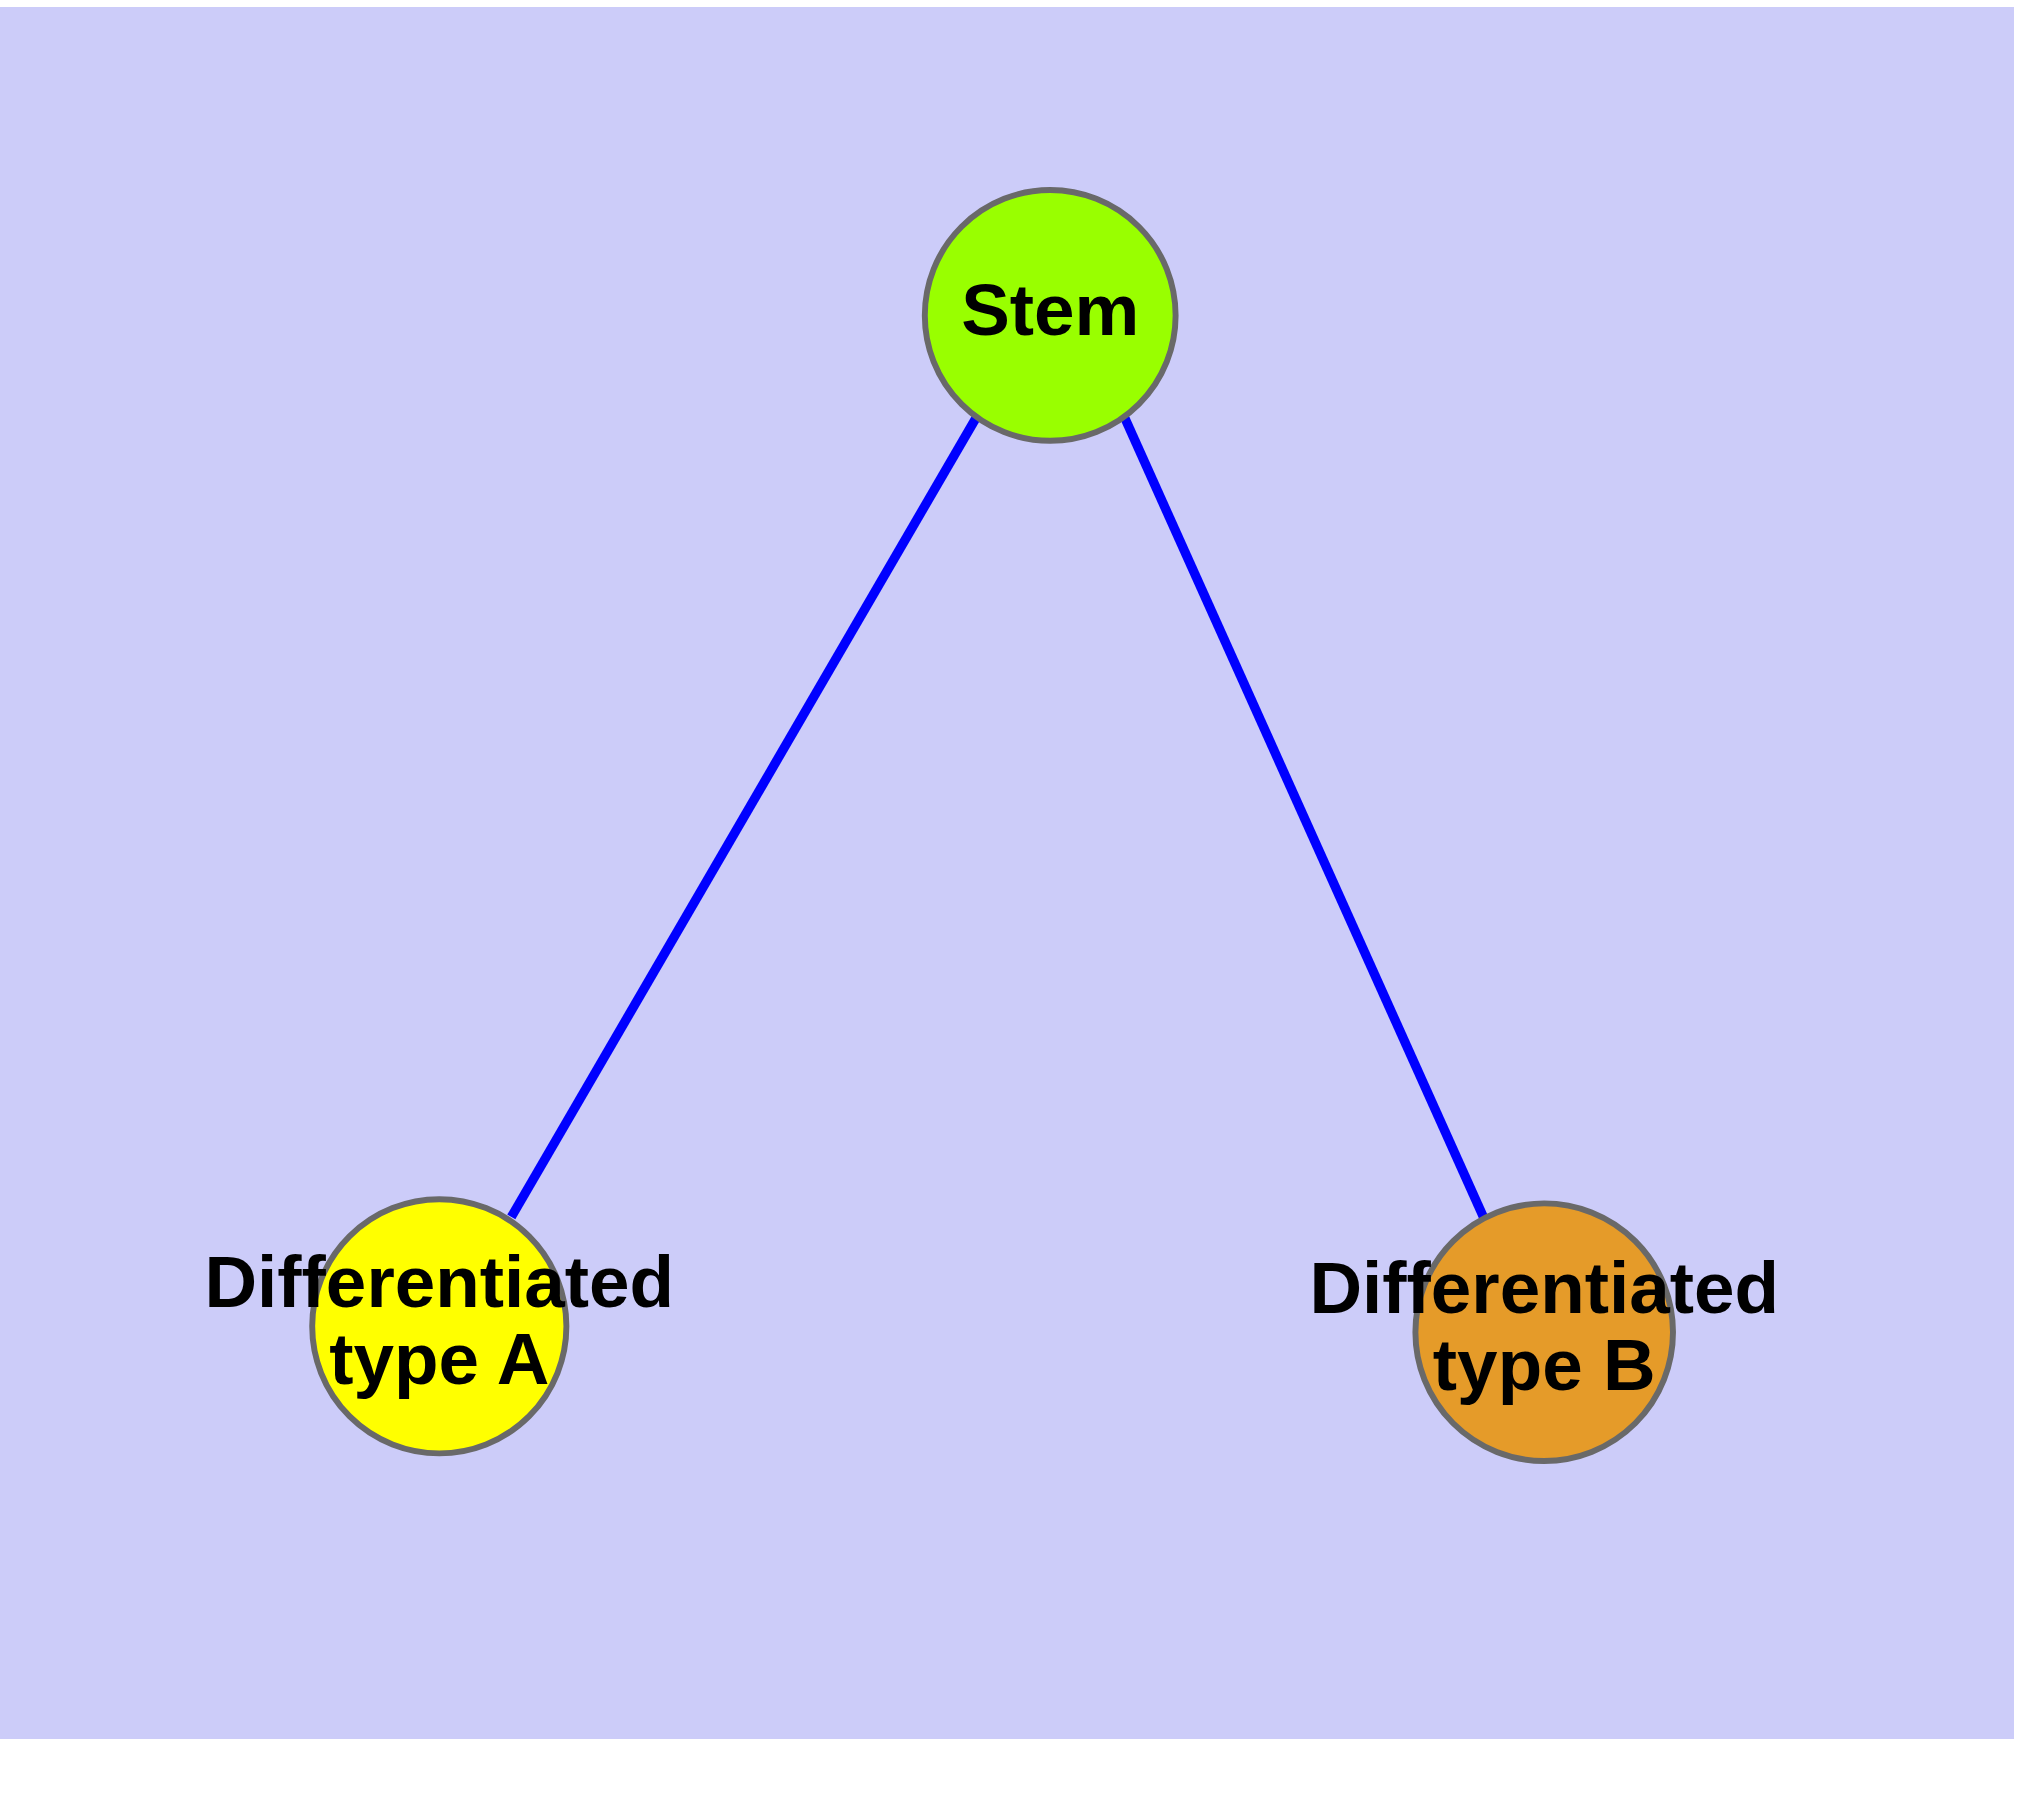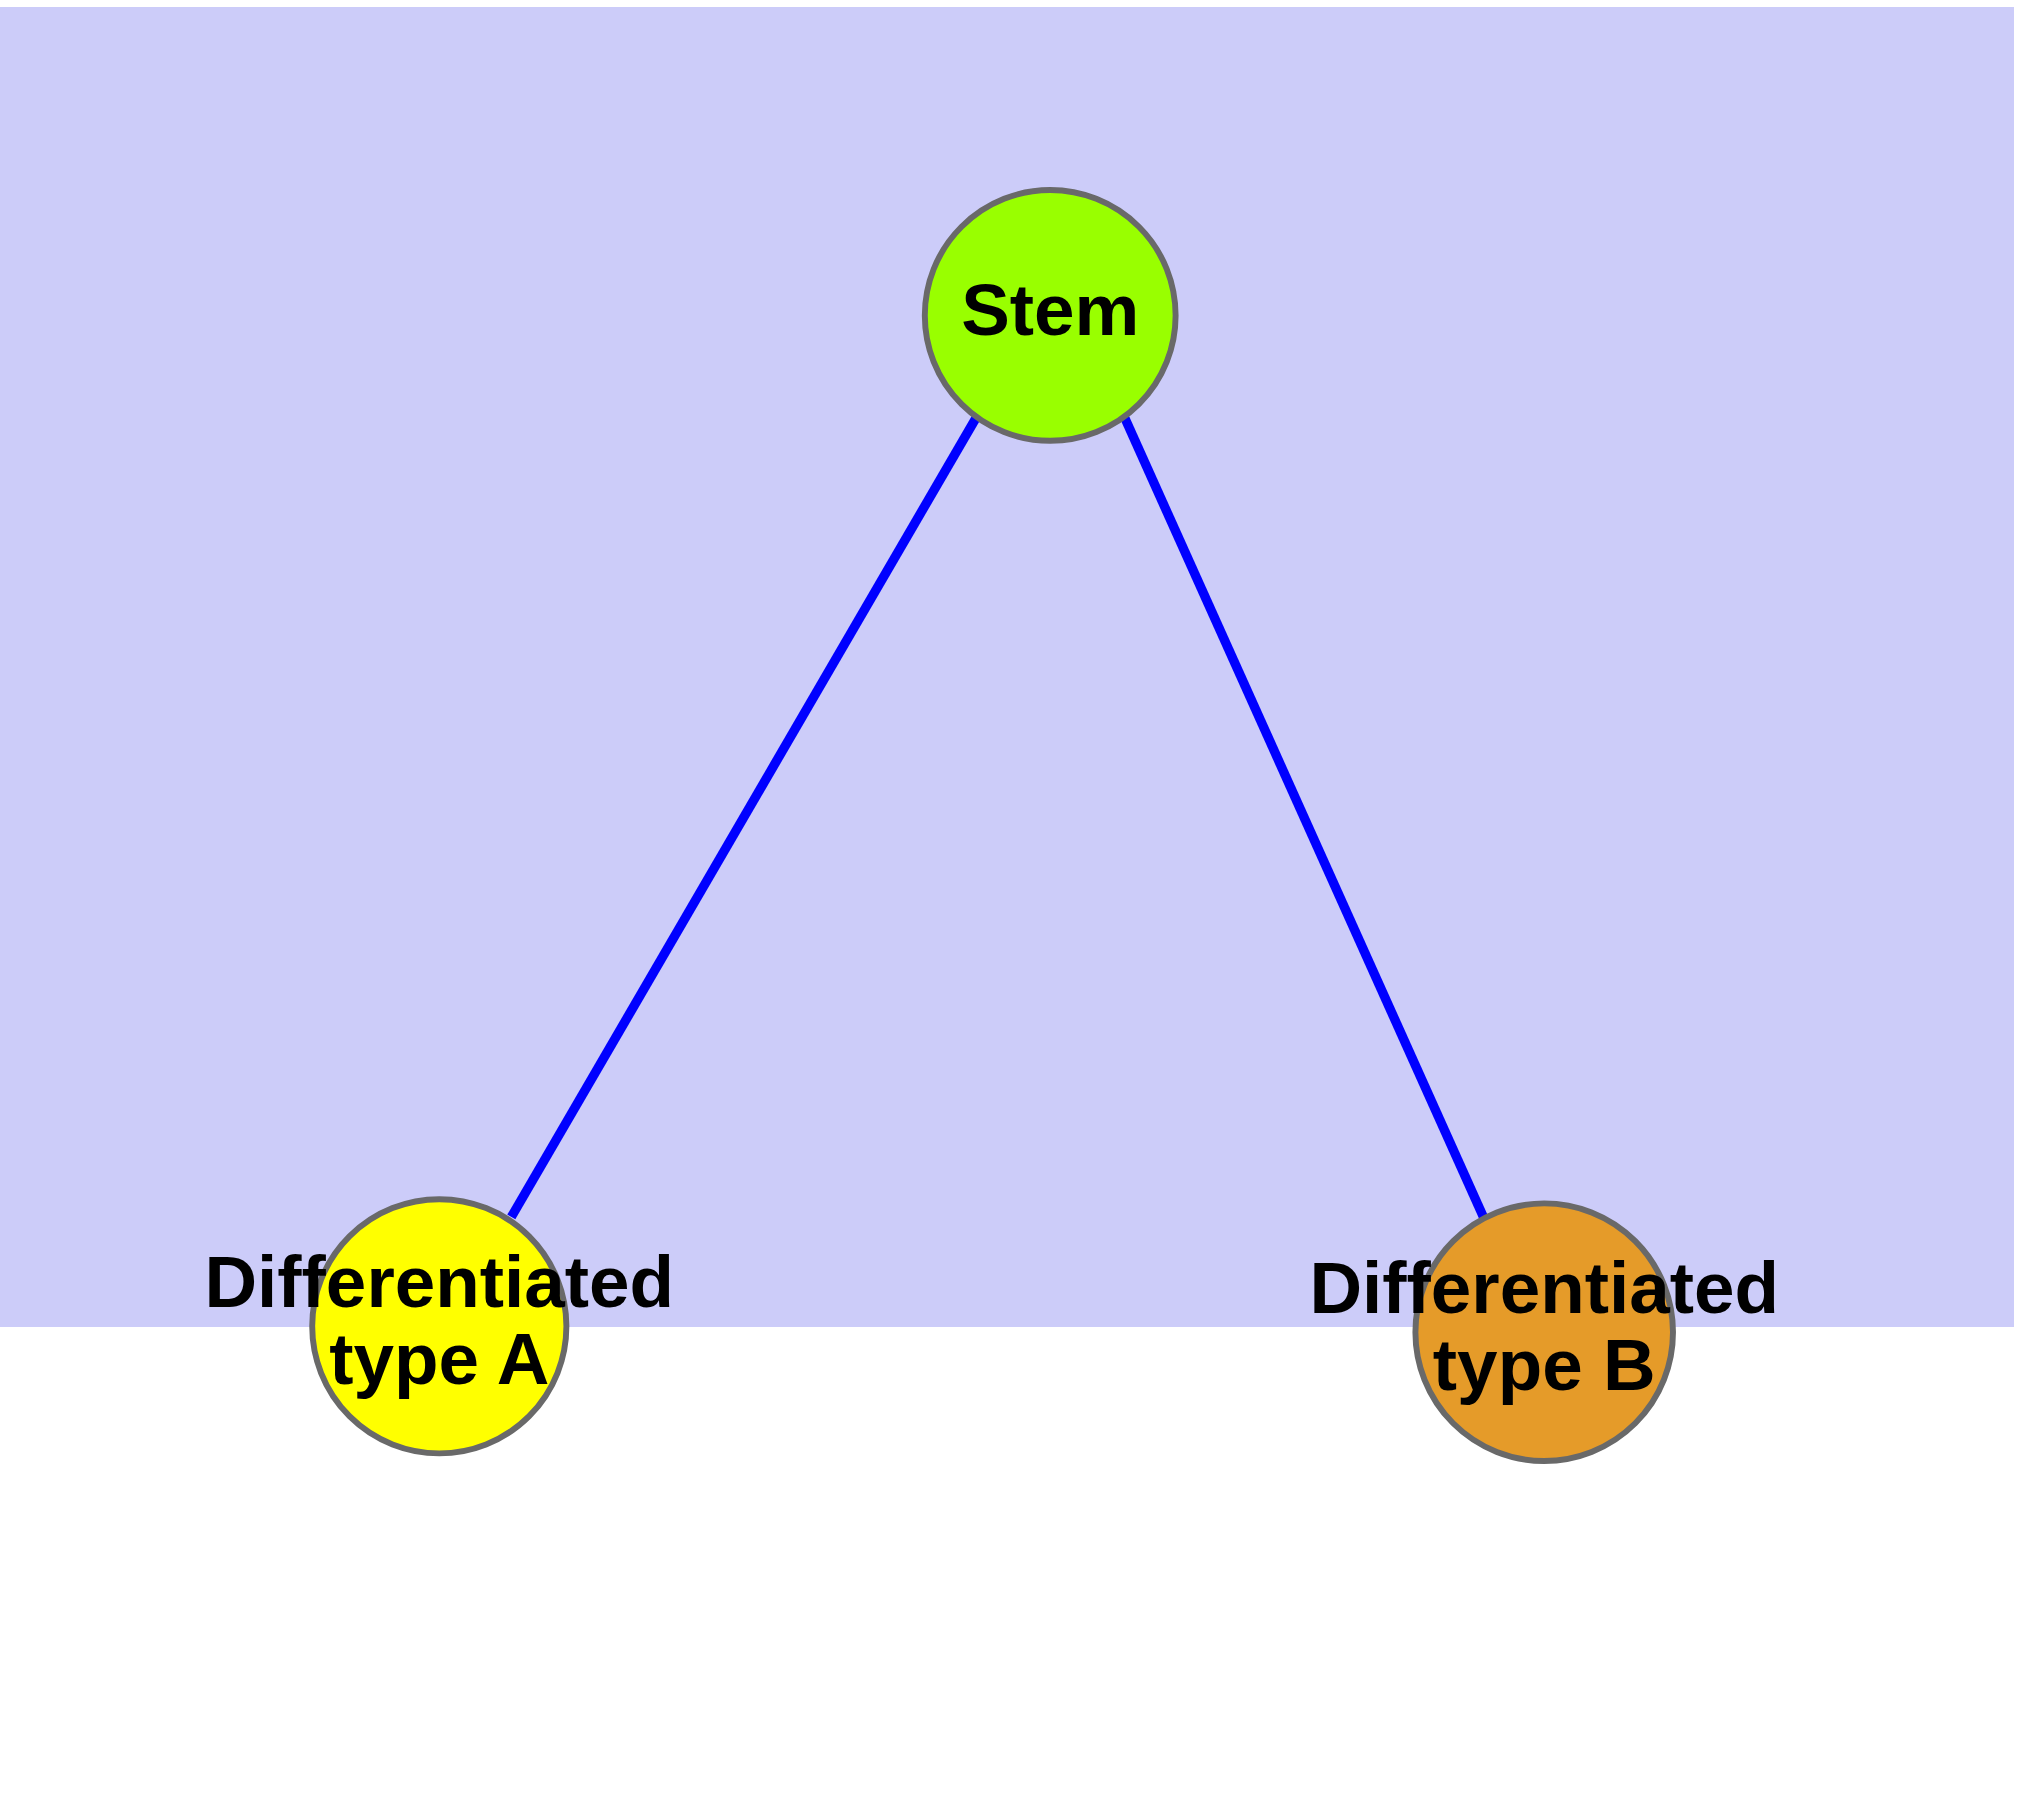--- a/index.html
+++ b/index.html
@@ -17,21 +17,21 @@
     position: relative;
     width: 2021px;
     height: 1812px;
     background: #ffffff;
   }
   #graph-canvas {
     position: absolute;
     left: 0;
     top: 6.8px;
     width: 2014px;
-    height: 1320px;
+    height: 1732px;
     background: #ccccf9;
   }
   #graph-svg {
     position: absolute;
     left: 0;
     top: 0;
     width: 2014px;
     height: 1798px;
     display: block;
   }

